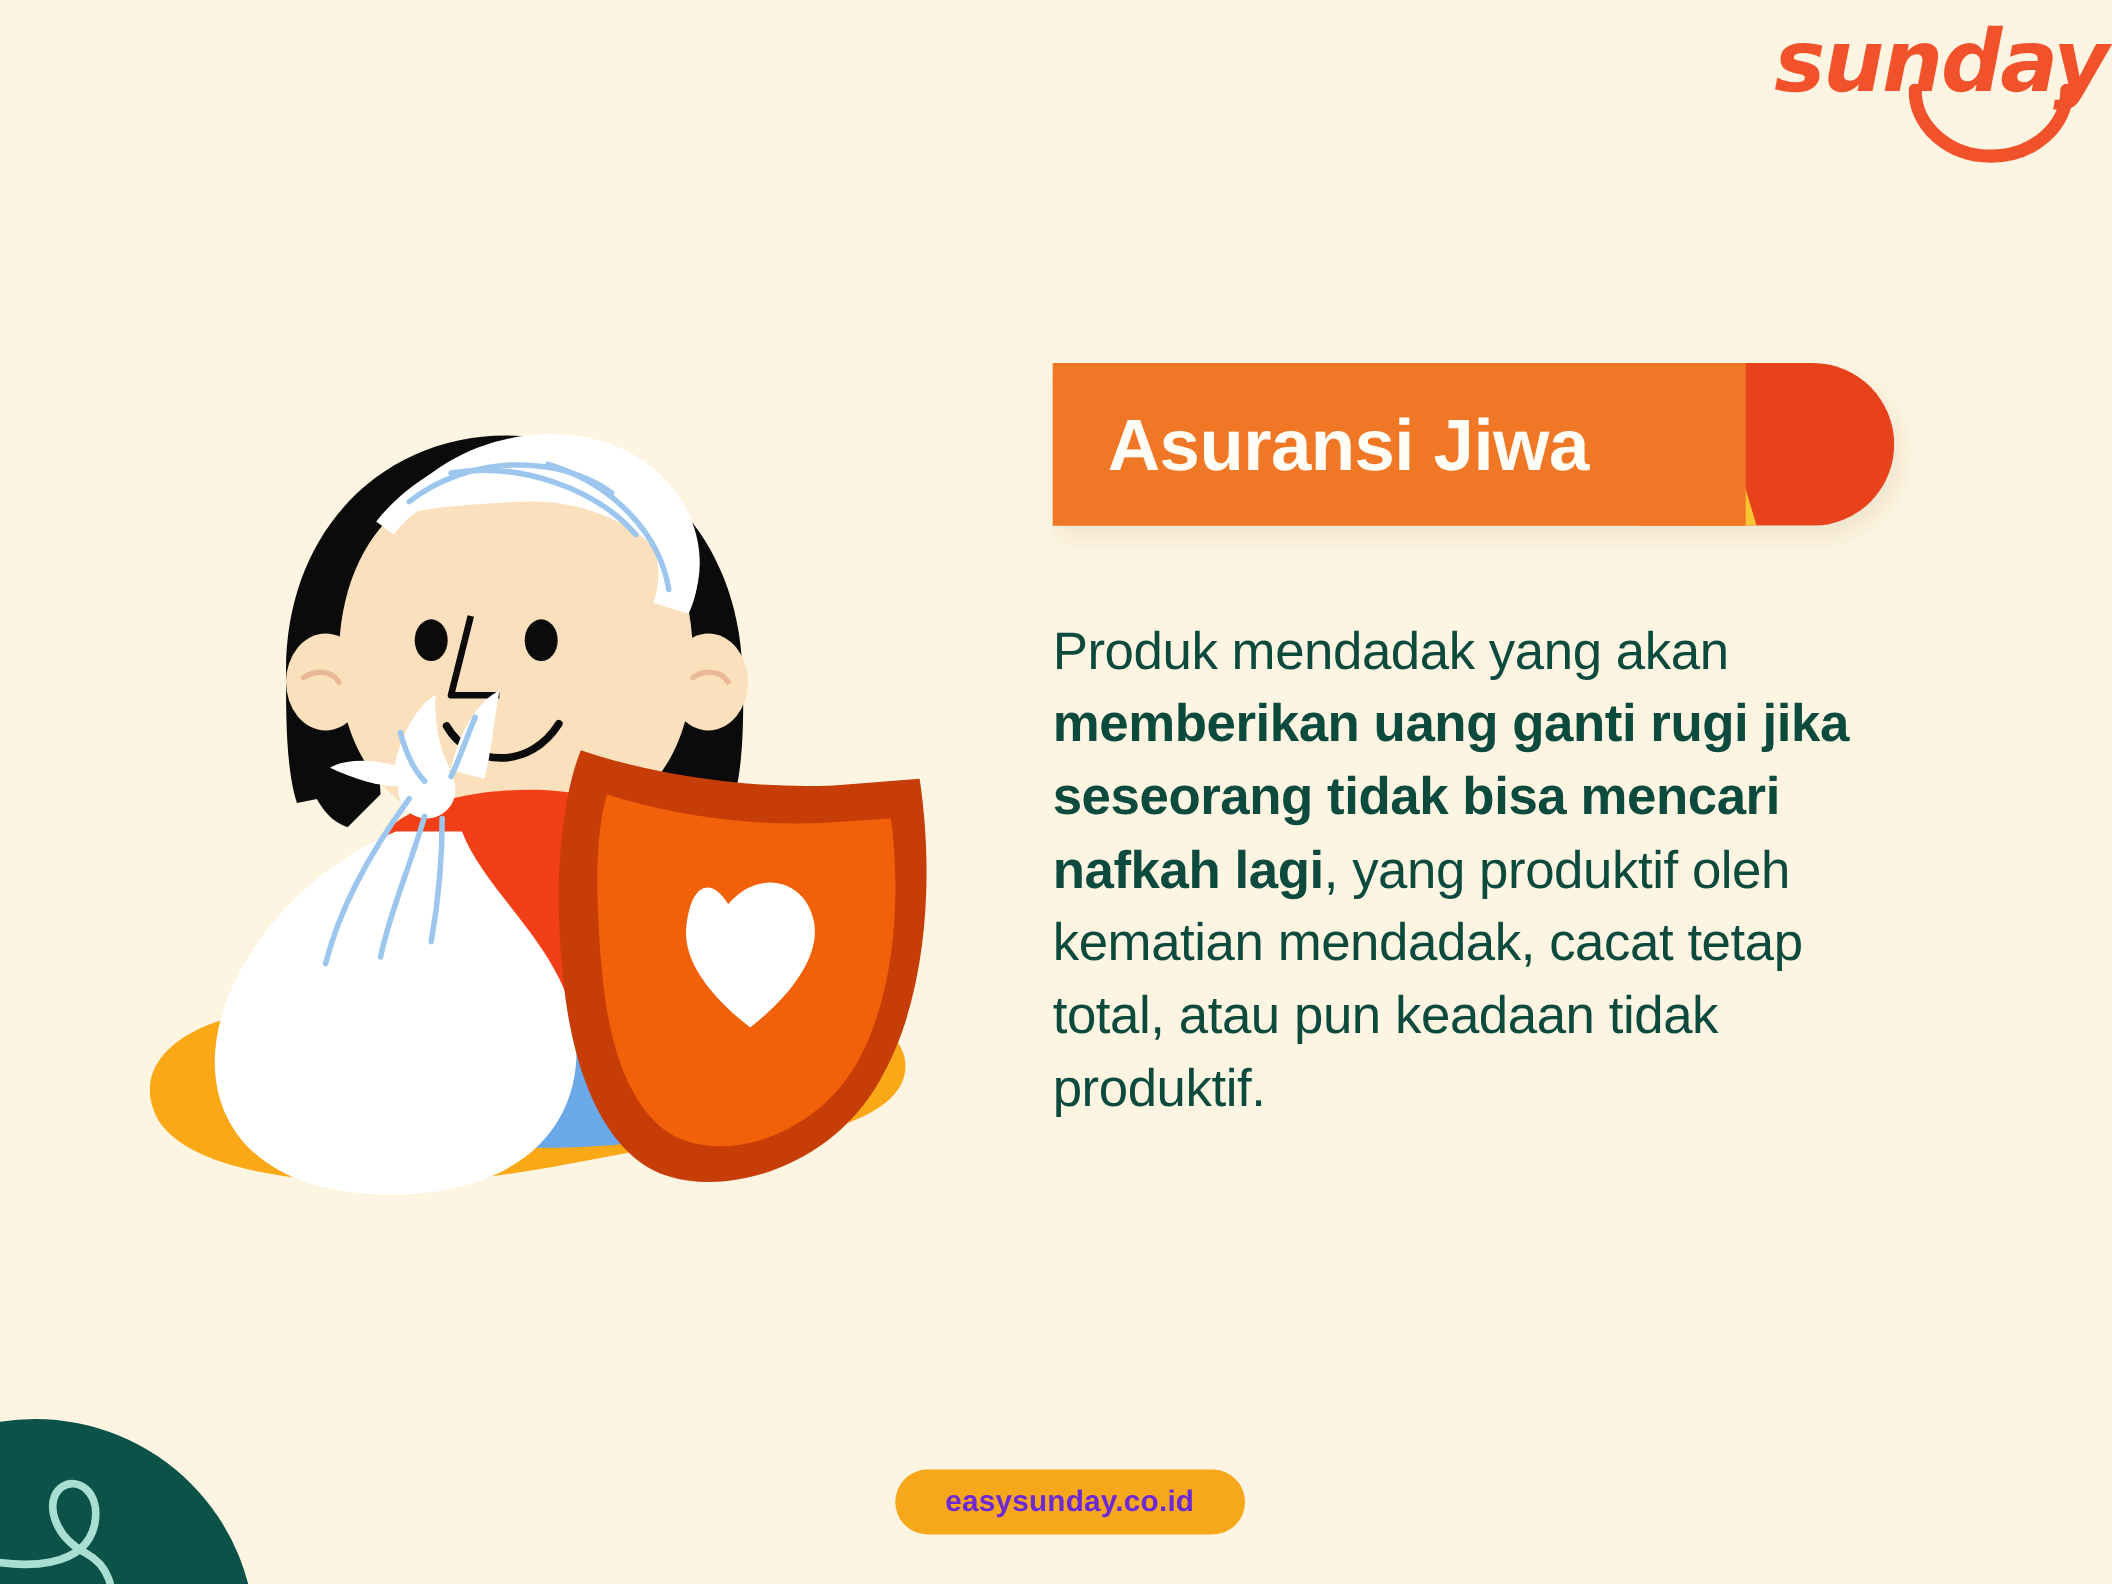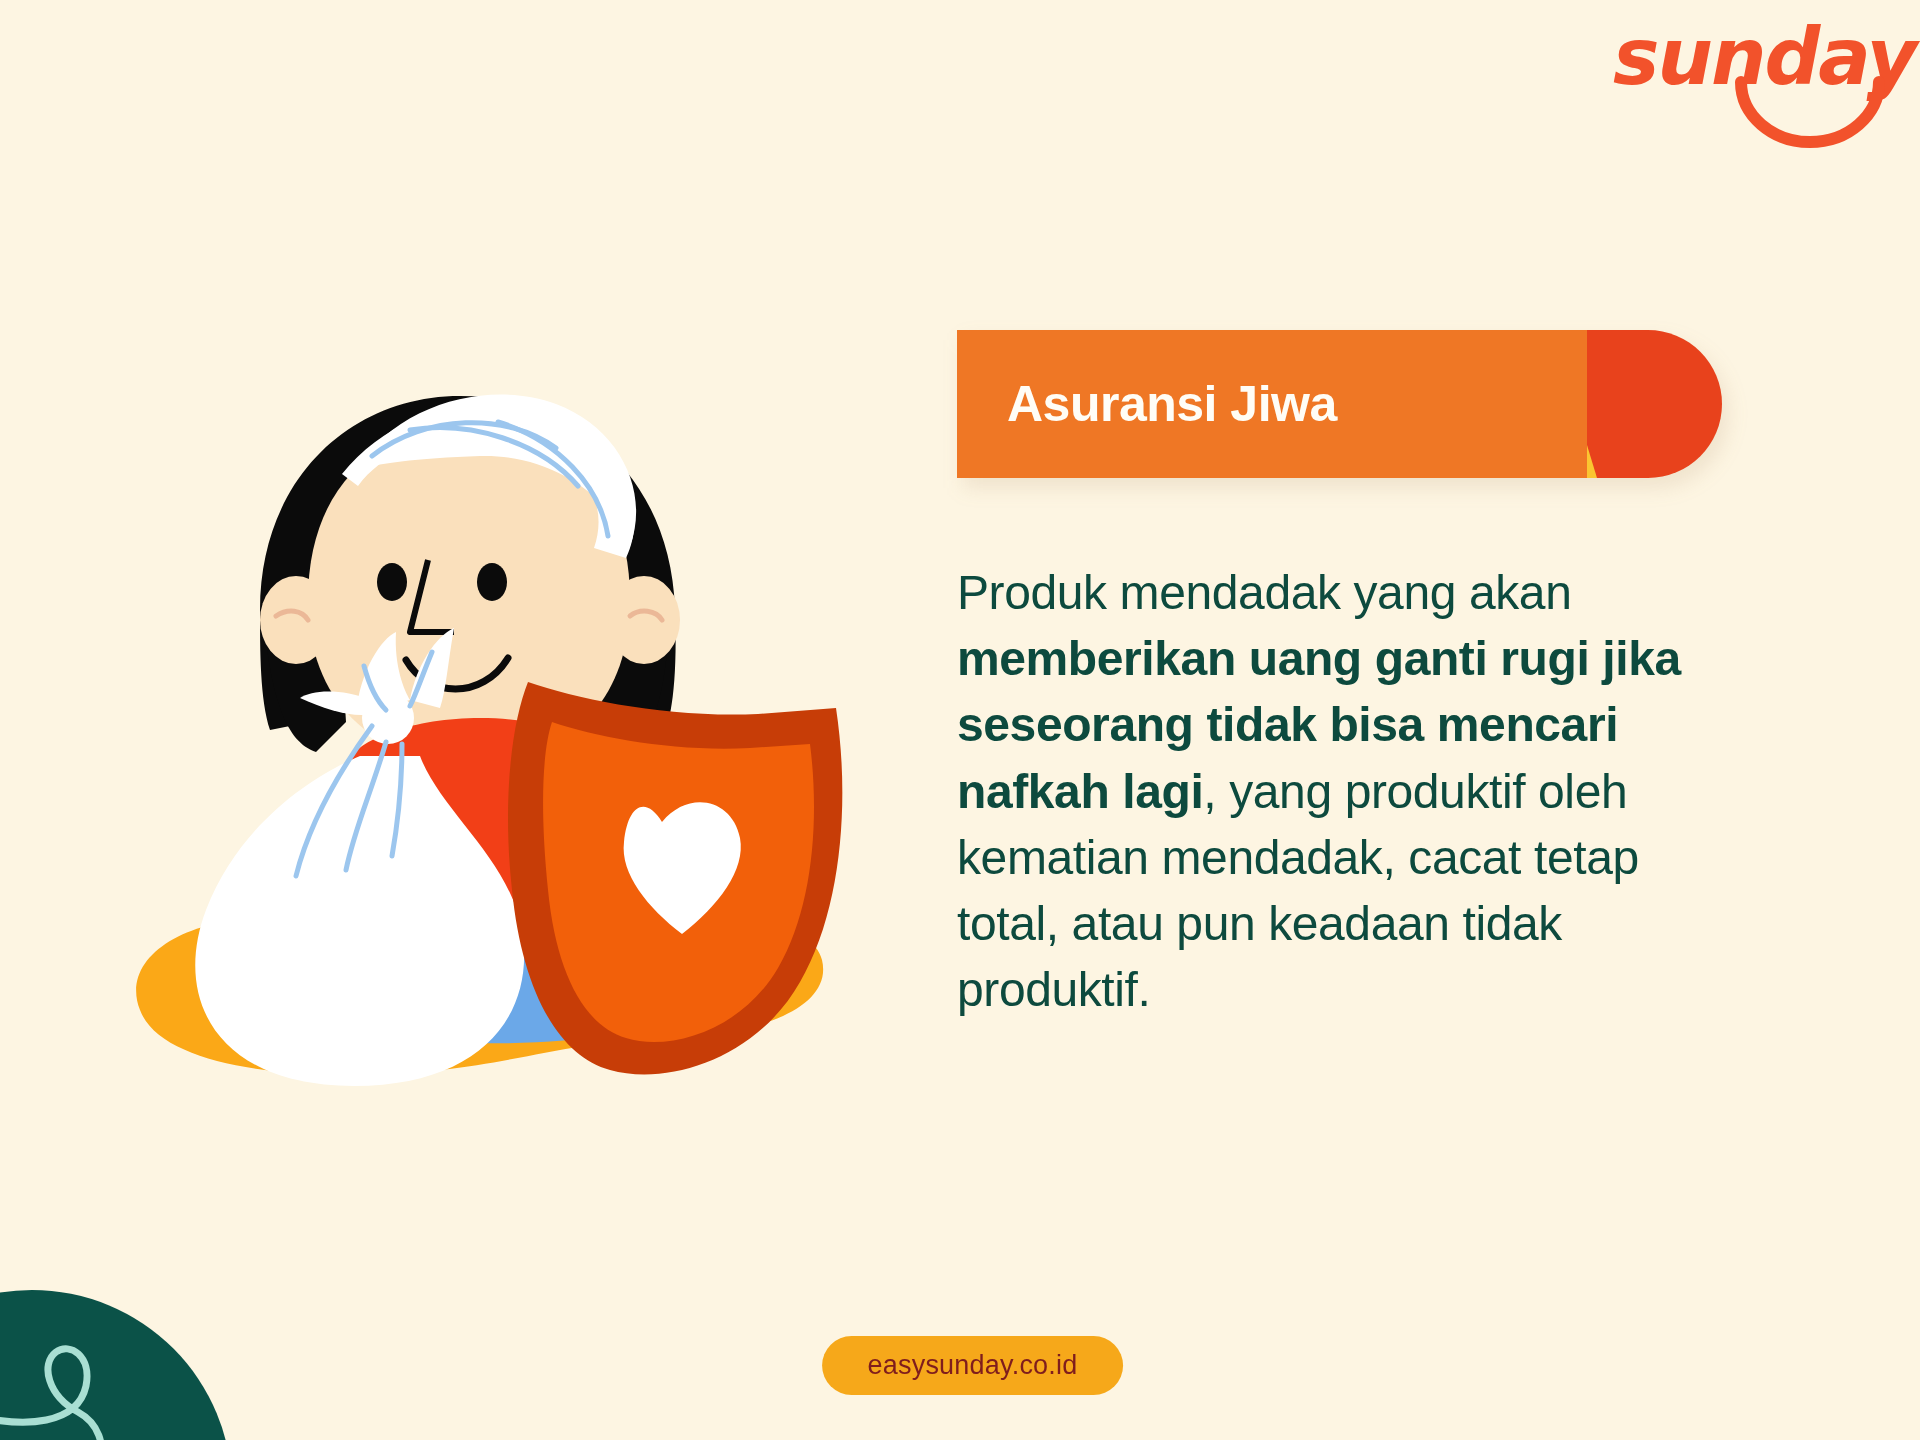--- a/index.html
+++ b/index.html
@@ -127,21 +127,21 @@
     background: #EF7725;
   }
   .banner-label {
     position: absolute;
     left: 50px;
     top: 0;
     height: 148px;
     line-height: 148px;
     color: #FFFDF6;
     font-family: "Liberation Sans", sans-serif;
-    font-size: 50px;
+    font-size: 66px;
     font-weight: 700;
     letter-spacing: -0.5px;
     white-space: nowrap;
     z-index: 4;
   }
 
   .body-copy {
     margin-top: 82px;
     width: 740px;
     color: #0D4A3E;
@@ -155,24 +155,24 @@
 
   
   .footer-pill {
     position: absolute;
     left: 50%;
     transform: translateX(-50%);
     top: 1336px;
     padding: 14px 46px;
     border-radius: 40px;
     background: #F6A81A;
-    color: #7f1d1d;
+    color: #6d28d9;
     font-family: "Liberation Sans", sans-serif;
     font-size: 27px;
-    font-weight: 400;
+    font-weight: 700;
     letter-spacing: .2px;
     white-space: nowrap;
   }
 </style>
 </head>
 <body>
 
 <div id="poster">
 
   <div class="logo-wrap">

